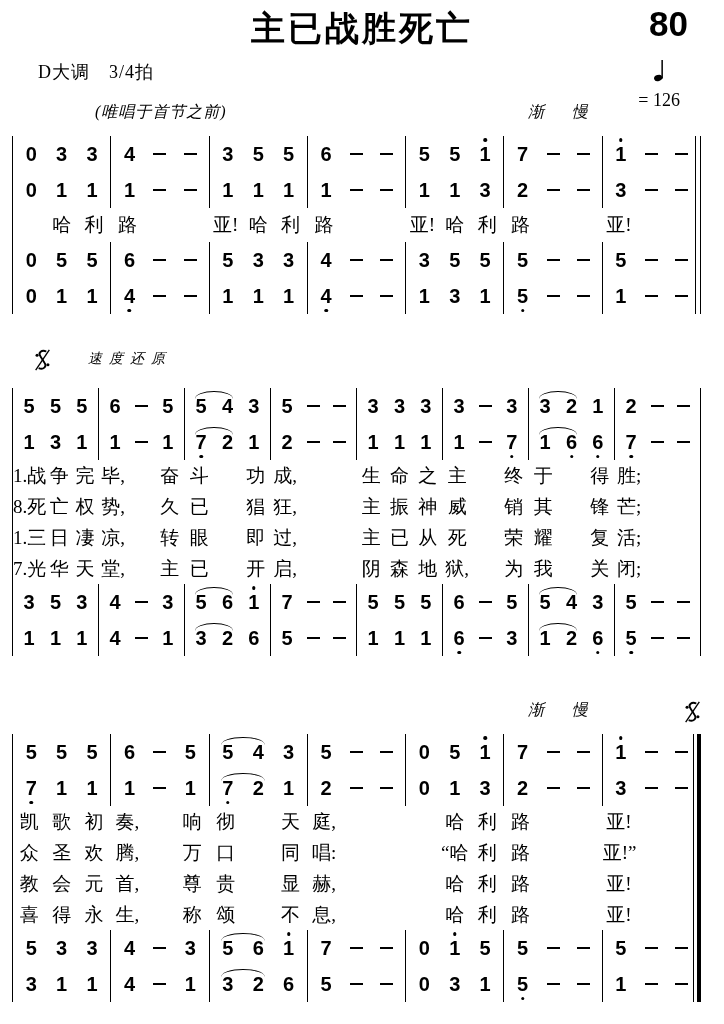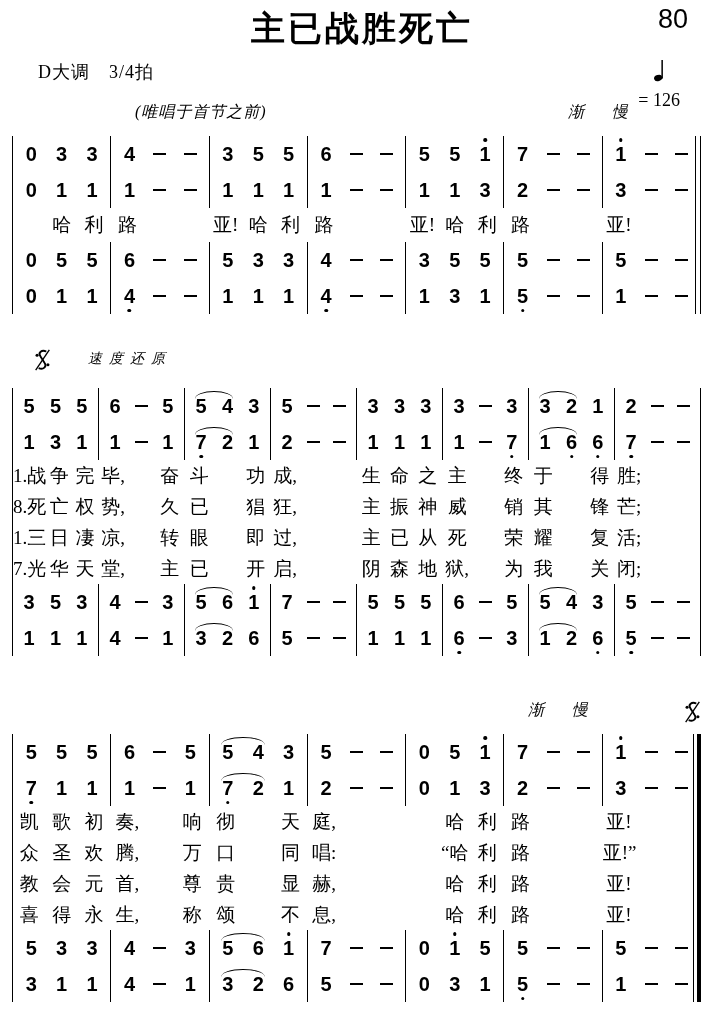--- a/index.html
+++ b/index.html
@@ -8,27 +8,27 @@
     color:#000;overflow:hidden;
     font-family:"Liberation Serif","DejaVu Serif",serif;
   }
   
   .title-row{position:relative;height:46px;padding-top:6px;}
   .song-title{
     text-align:center;font-size:34px;font-weight:700;letter-spacing:3px;
     font-family:"Liberation Sans","DejaVu Sans",sans-serif;
   }
   .song-number{
-    position:absolute;right:36px;top:4px;font-size:27px;font-weight:400;
+    position:absolute;right:36px;top:4px;font-size:35px;font-weight:700;
     font-family:"Liberation Sans","DejaVu Sans",sans-serif;
   }
   .meta-row{position:relative;height:30px;margin-top:6px;font-size:18px;}
   .key-meter{position:absolute;left:38px;top:2px;letter-spacing:1px;}
   .tempo{position:absolute;right:44px;top:0;font-size:18px;display:flex;align-items:center;gap:8px;flex-direction:column;}
-  .anno-row{position:relative;height:26px;margin-top:14px;font-size:16px;font-style:italic;margin-left:40px;}
+  .anno-row{position:relative;height:26px;margin-top:14px;font-size:16px;font-style:italic;}
   .pre-note{position:absolute;left:95px;top:0;letter-spacing:1px;}
   .rit-top{position:absolute;left:528px;top:0;letter-spacing:12px;}
   
   .inter-h1{position:relative;height:26px;margin-top:34px;}
   .inter-h1 .segno{position:absolute;left:34px;top:0;}
   .tempo-restore{position:absolute;left:88px;top:2px;font-size:14px;font-style:italic;letter-spacing:7px;}
   .inter-h2{position:relative;height:24px;margin-top:44px;}
   .rit-bottom{position:absolute;left:528px;top:0;font-size:16px;font-style:italic;letter-spacing:12px;}
   .inter-h2 .segno{position:absolute;left:684px;top:0;}
   

